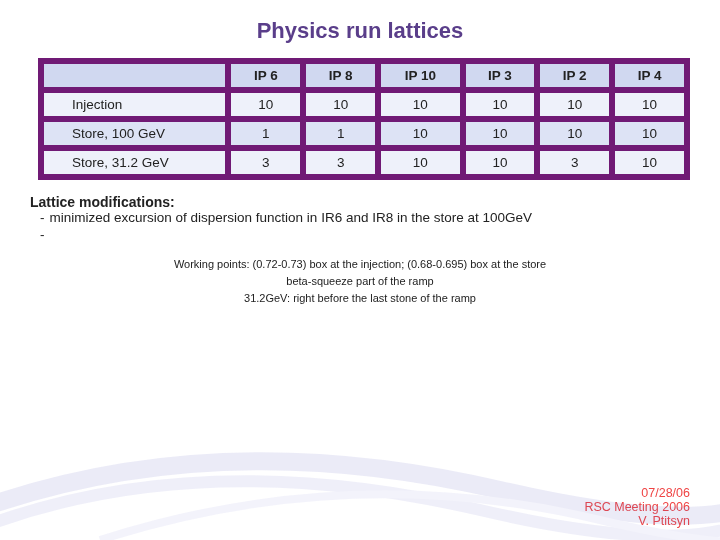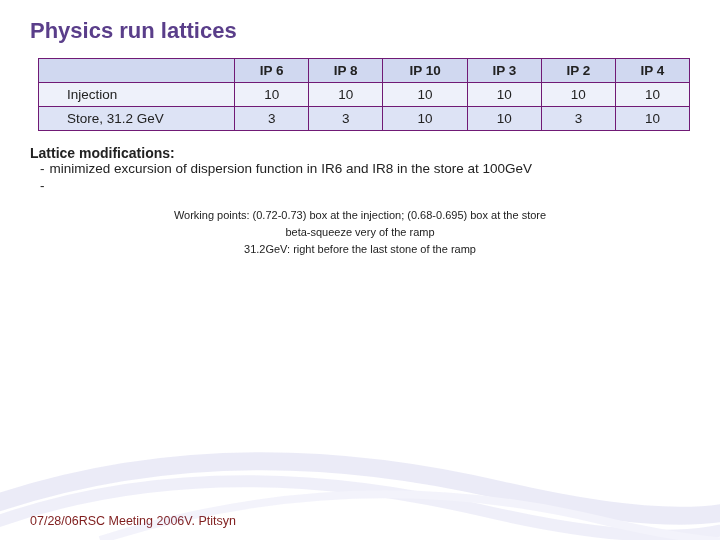--- a/index.html
+++ b/index.html
@@ -16,41 +16,41 @@
 
     .page {
       width: 720px;
       height: 540px;
       padding: 18px 30px 12px 30px;
       display: flex;
       flex-direction: column;
     }
 
     .title {
-      text-align: left;
+      text-align: center;
       font-size: 22px;
       font-weight: bold;
       color: #5a3e8a;
       margin-bottom: 14px;
     }
 
     .subtitle {
       font-size: 14px;
       font-weight: bold;
       margin-bottom: 8px;
     }
 
     table {
       border-collapse: collapse;
       margin-bottom: 14px;
       margin-left: 8px;
     }
 
     table th, table td {
-      border: 1px solid #701a75;
+      border: 6px solid #701a75;
       padding: 4px 14px;
       text-align: center;
       font-size: 13.5px;
     }
 
     table thead tr {
       background: #d0d8f0;
     }
 
     table tbody tr:nth-child(odd) {
@@ -91,24 +91,26 @@
 
     .working-points {
       font-size: 11px;
       text-align: center;
       line-height: 1.55;
       margin-bottom: 10px;
     }
 
     .footer {
       display: flex;
+      justify-content: space-between;
       align-items: flex-end;
       margin-top: auto;
       font-size: 12.5px;
-      color: #7f1d1d;
+      color: #ef4444;
+      flex-direction: column;
     }
 
     
     .bg-decoration {
       position: absolute;
       bottom: 0;
       left: 0;
       width: 720px;
       height: 200px;
       pointer-events: none;
@@ -145,20 +147,29 @@
       <tr>
         <td>Injection</td>
         <td>10</td>
         <td>10</td>
         <td>10</td>
         <td>10</td>
         <td>10</td>
         <td>10</td>
       </tr>
       <tr>
+        <td>Store, 100 GeV</td>
+        <td>1</td>
+        <td>1</td>
+        <td>10</td>
+        <td>10</td>
+        <td>10</td>
+        <td>10</td>
+      </tr>
+      <tr>
         <td>Store, 31.2 GeV</td>
         <td>3</td>
         <td>3</td>
         <td>10</td>
         <td>10</td>
         <td>3</td>
         <td>10</td>
       </tr>
     </tbody>
   </table>
@@ -170,21 +181,21 @@
       <span class="bullet-dash">-</span>
       <span>minimized excursion of dispersion function in IR6 and IR8 in the store at 100GeV</span>
     </div>
     <div class="bullet-item">
       <span class="bullet-dash">-</span>
     </div>
   </div>
 
   <div class="working-points">
     <div>Working points:  (0.72-0.73) box at the injection;   (0.68-0.695) box at the store</div>
-    <div>beta-squeeze very of the ramp</div>
+    <div>beta-squeeze part of the ramp</div>
     <div>31.2GeV: right before the last stone of the ramp</div>
   </div>
 
   <div class="footer">
     <span>07/28/06</span>
     <span>RSC Meeting 2006</span>
     <span>V. Ptitsyn</span>
   </div>
 
 </div>

